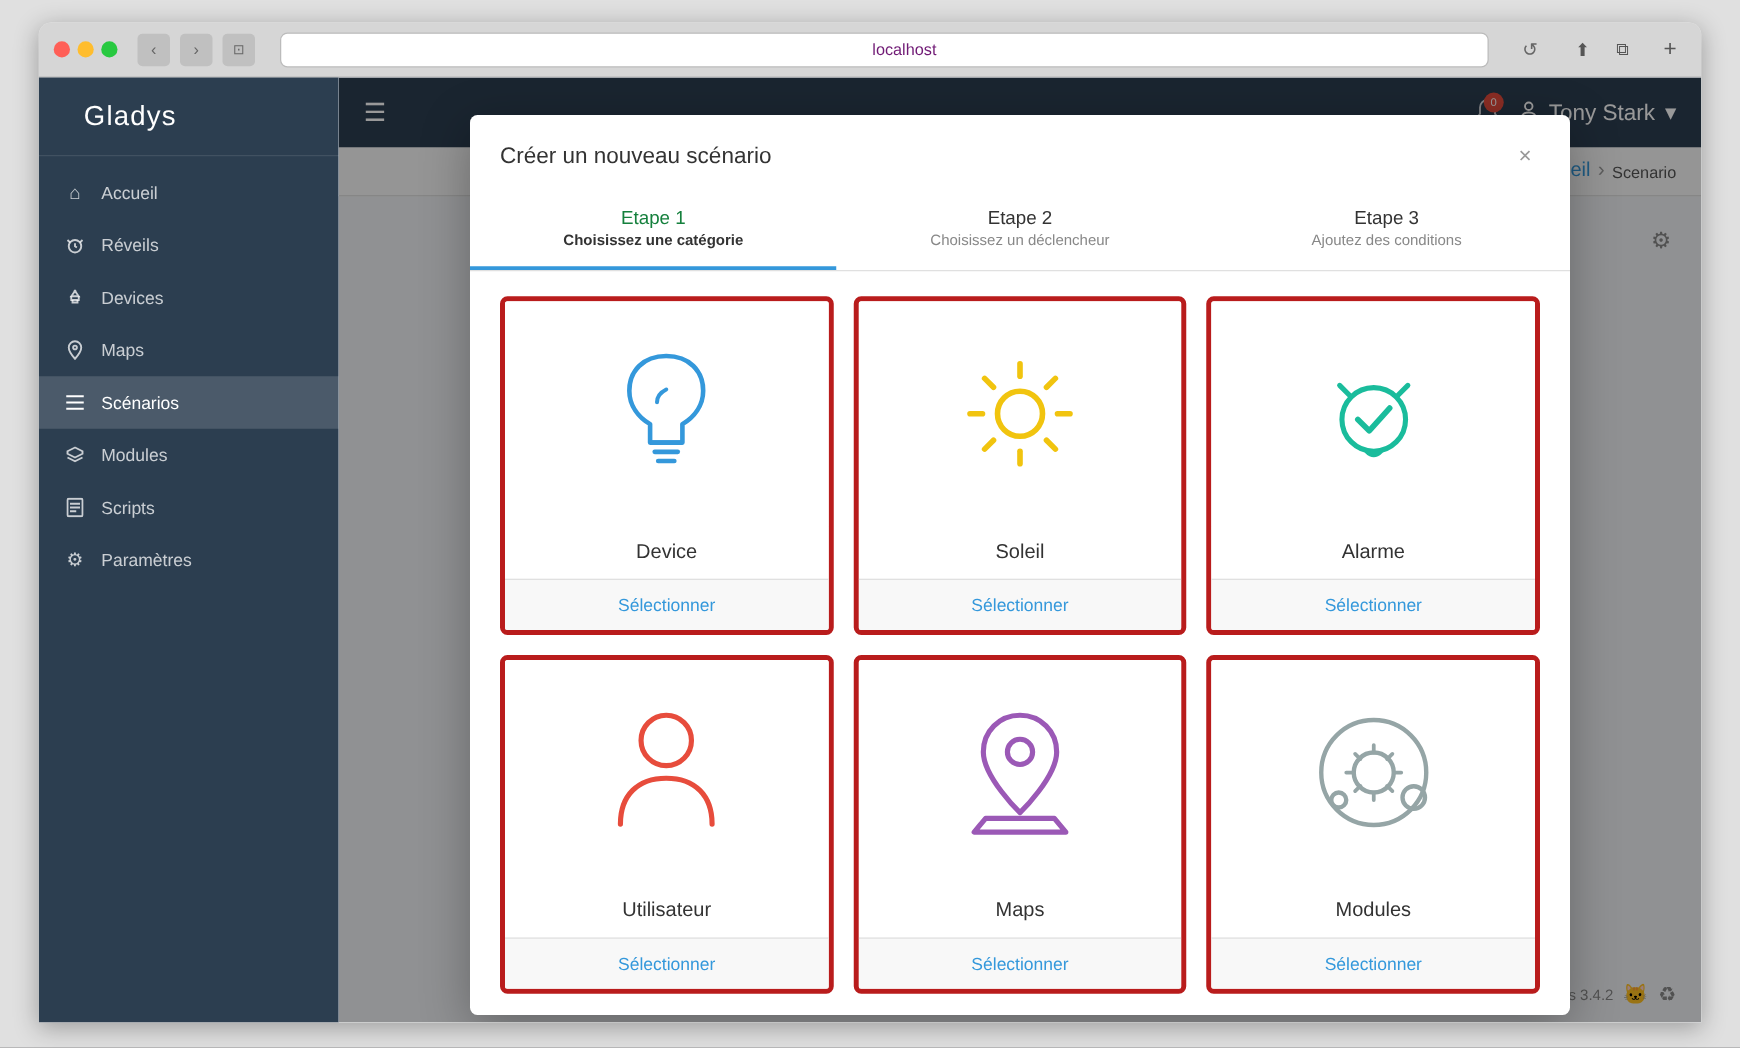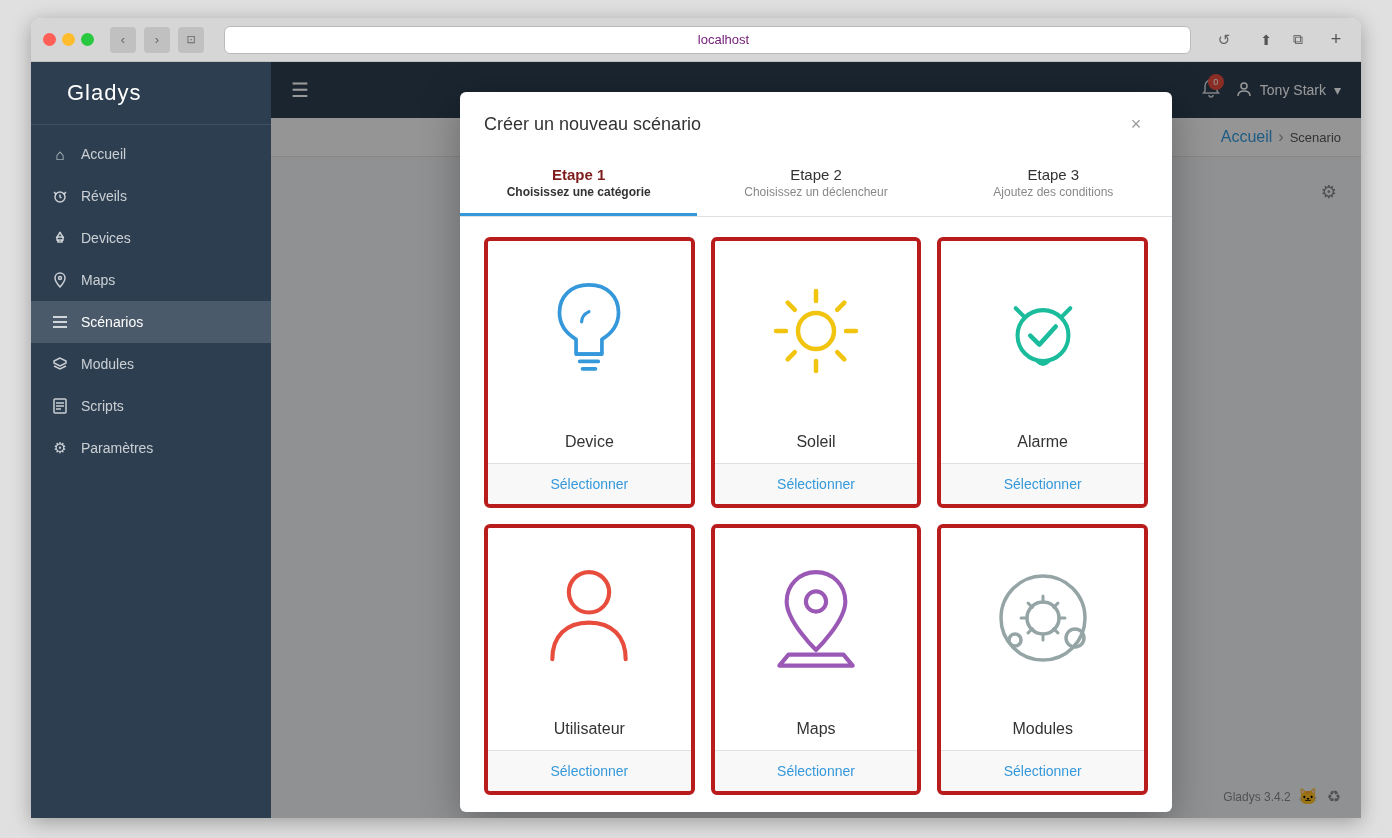--- a/index.html
+++ b/index.html
@@ -249,21 +249,21 @@
       display: flex;
       align-items: center;
       justify-content: center;
     }
 
     .header-user {
       display: flex;
       align-items: center;
       gap: 8px;
       color: white;
-      font-size: 14px;
+      font-size: 18px;
       cursor: pointer;
     }
 
     .breadcrumb-link {
       color: #3498db;
       cursor: pointer;
     }
 
     .content-area {
       padding: 24px;
@@ -291,21 +291,21 @@
       align-items: flex-start;
       justify-content: center;
       padding-top: 30px;
       z-index: 100;
     }
 
     
     .modal {
       background: white;
       border-radius: 6px;
-      width: 712px;
+      width: 880px;
       max-height: 720px;
       overflow-y: auto;
       box-shadow: 0 10px 40px rgba(0,0,0,0.3);
       position: relative;
     }
 
     .modal-header {
       padding: 20px 24px 0;
       display: flex;
       align-items: center;
@@ -349,22 +349,22 @@
       border-bottom-color: #3498db;
     }
 
     .step-number {
       font-size: 15px;
       color: #333;
       margin-bottom: 2px;
     }
 
     .step.active .step-number {
-      color: #7f1d1d;
-      font-weight: 700;
+      color: #15803d;
+      font-weight: 400;
       text-align: center;
     }
 
     .step-label {
       font-size: 12px;
       color: #888;
       font-weight: 400;
     }
 
     .step.active .step-label {

